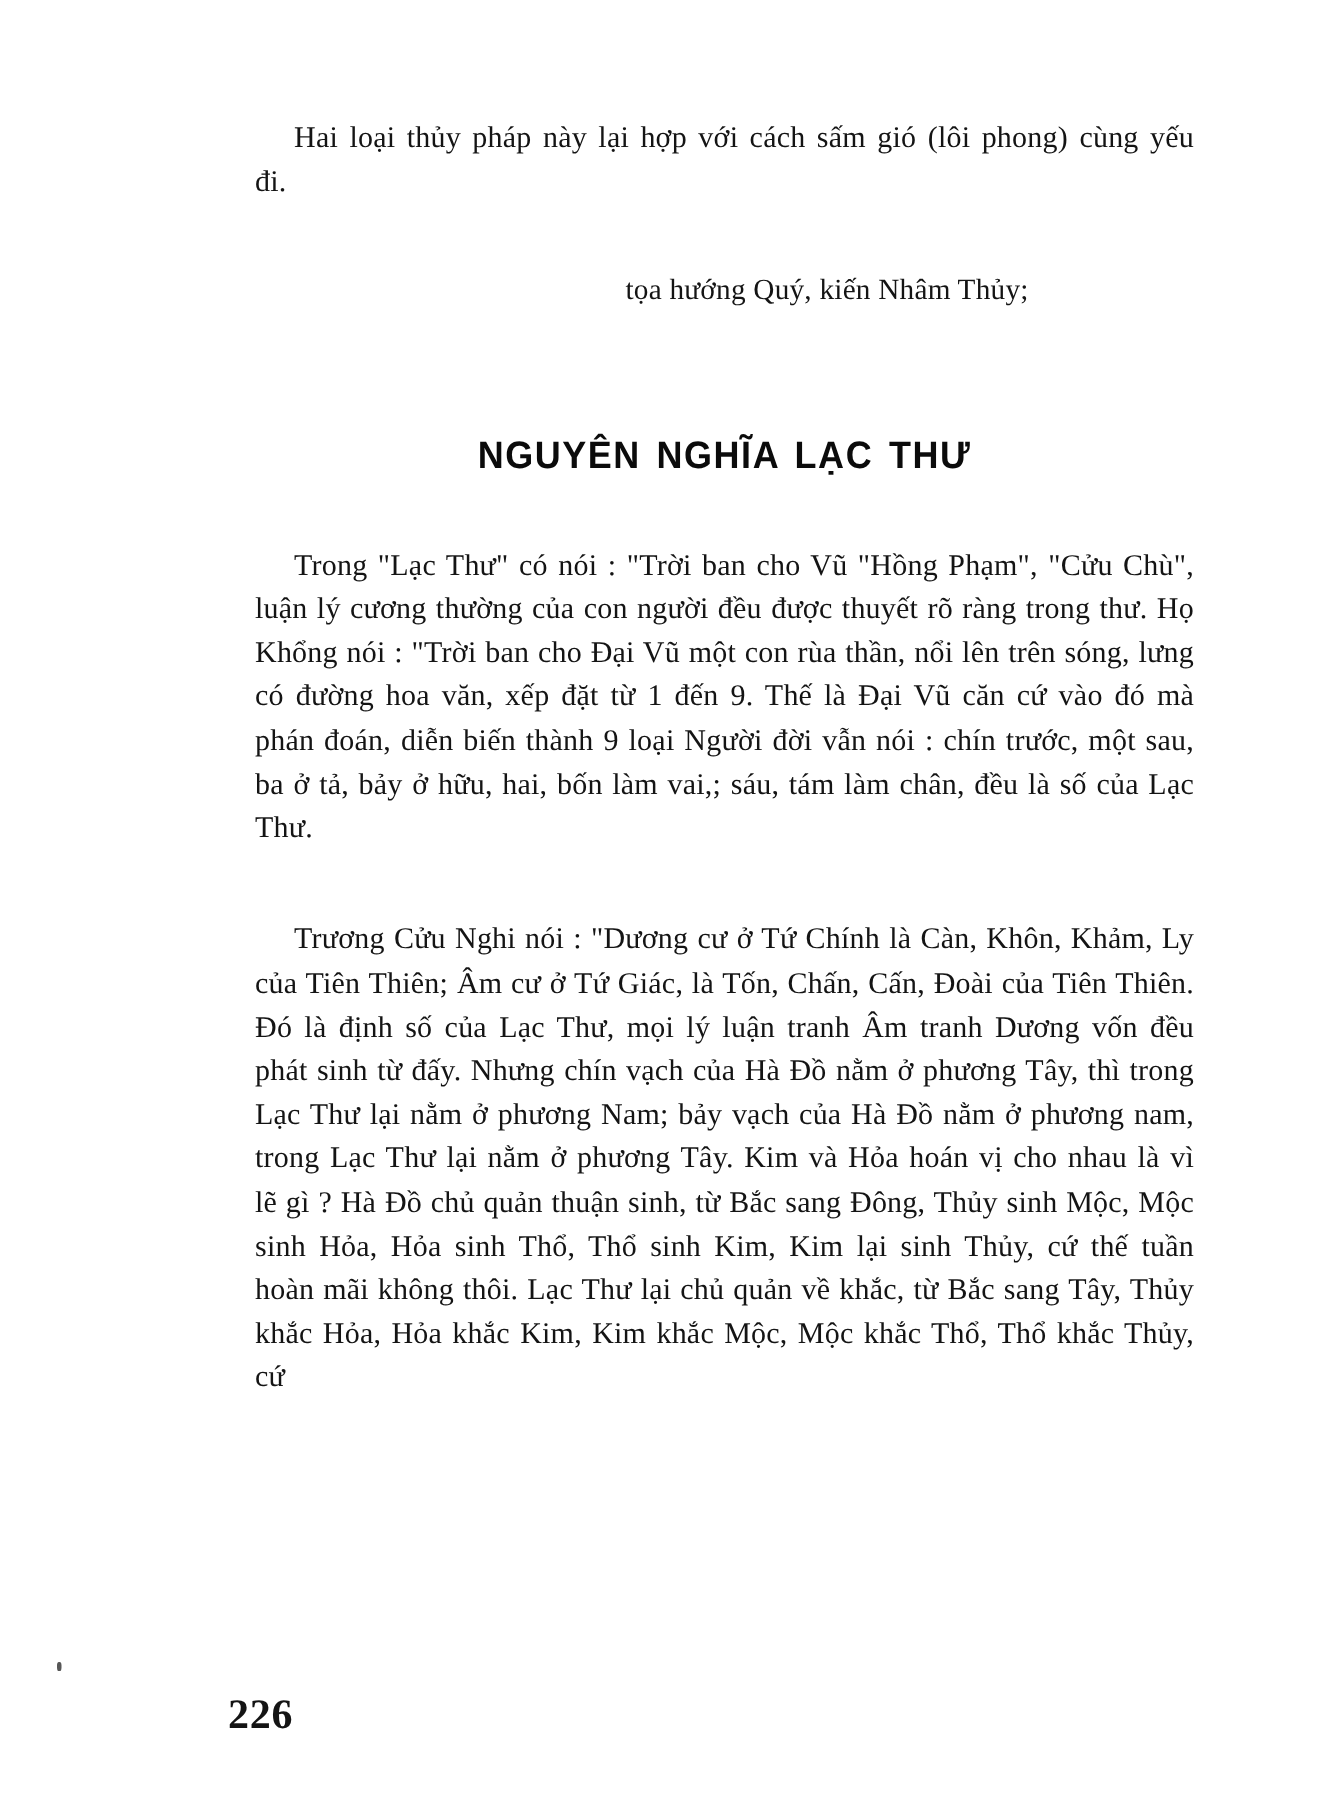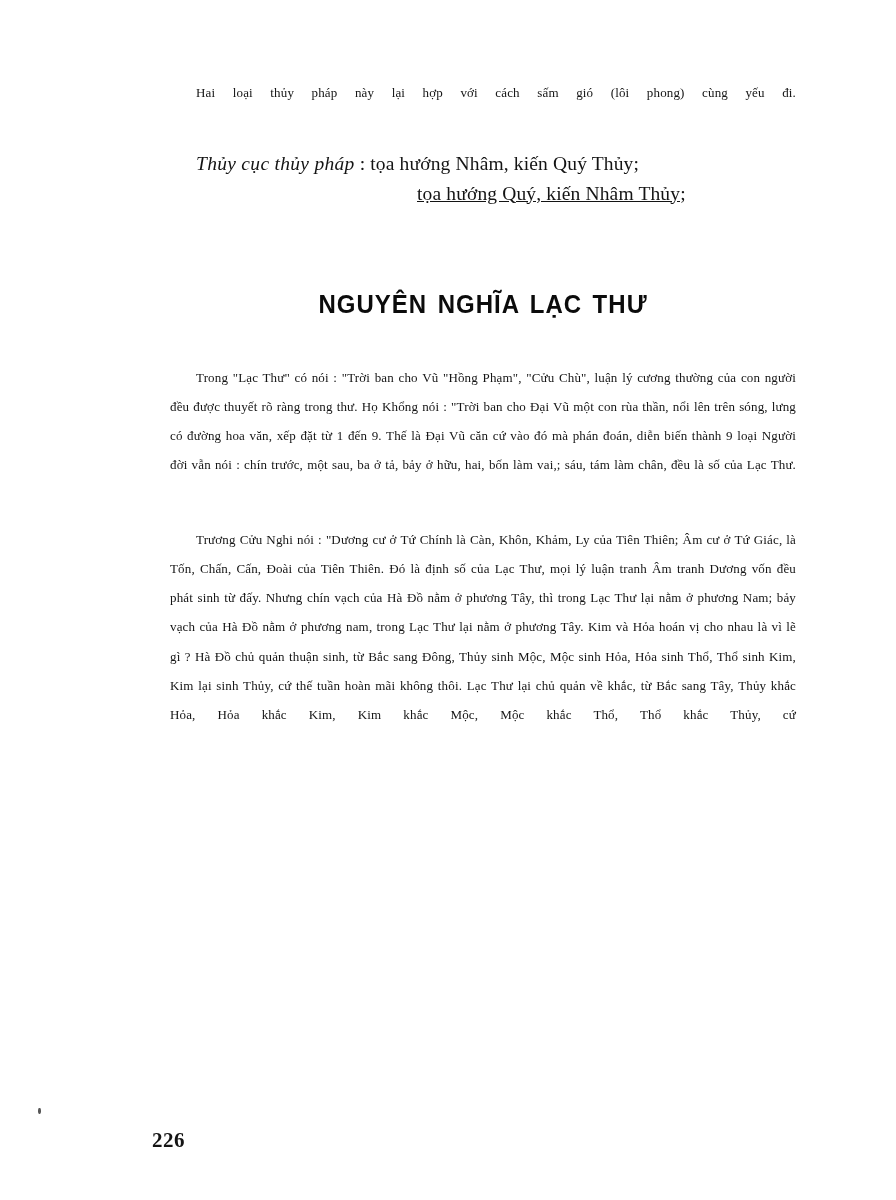--- a/index.html
+++ b/index.html
@@ -28,21 +28,21 @@
 
   .text-block {
     position: absolute;
     left: 170px;
     top: 78px;
     width: 626px;
   }
 
   p.para {
     margin: 0 0 0 0;
-    font-size: 13px;
+    font-size: 20px;
     line-height: 29.2px;
     text-align: justify;
     text-justify: inter-word;
     text-indent: 26px;
     letter-spacing: 0.15px;
     word-spacing: 0.6px;
     color: #141414;
   }
 
   
@@ -67,21 +67,20 @@
     text-indent: 26px;
     white-space: nowrap;
   }
   .def-term {
     font-style: italic;
     letter-spacing: 0.3px;
   }
   .def-line-2 {
     padding-left: 247px;
     white-space: nowrap;
-    text-decoration: underline;
   }
 
   
   h2.section-heading {
     margin: 0;
     text-align: center;
     font-family: "Liberation Sans", "DejaVu Sans", sans-serif;
     font-weight: 700;
     font-size: 25.5px;
     letter-spacing: 1.1px;
@@ -92,21 +91,21 @@
   }
 
   .heading-space-before { height: 56px; }
   .heading-space-after  { height: 44px; }
 
   
   .folio {
     position: absolute;
     left: 152px;
     top: 1128px;
-    font-size: 21px;
+    font-size: 28px;
     font-weight: 700;
     letter-spacing: 0.5px;
     color: #141414;
   }
 
   
   .speck {
     position: absolute;
     left: 38px;
     top: 1108px;
@@ -122,21 +121,20 @@
 
 <div class="page">
 
   <div class="text-block">
 
     <p class="para">Hai loại thủy pháp này lại hợp với cách sấm gió (lôi phong) cùng yếu đi.</p>
 
     <div class="gap-sm"></div>
 
     <div class="def-block">
-      <div class="def-line-1"><span class="def-term">Thủy cục thủy pháp</span><span> : </span><span>tọa hướng Nhâm, kiến Quý Thủy;</span></div>
       <div class="def-line-2">tọa hướng Quý, kiến Nhâm Thủy;</div>
     </div>
 
     <div class="gap-sm"></div>
 
 
     <div class="gap-sm"></div>
 
 
     <div class="heading-space-before"></div>

